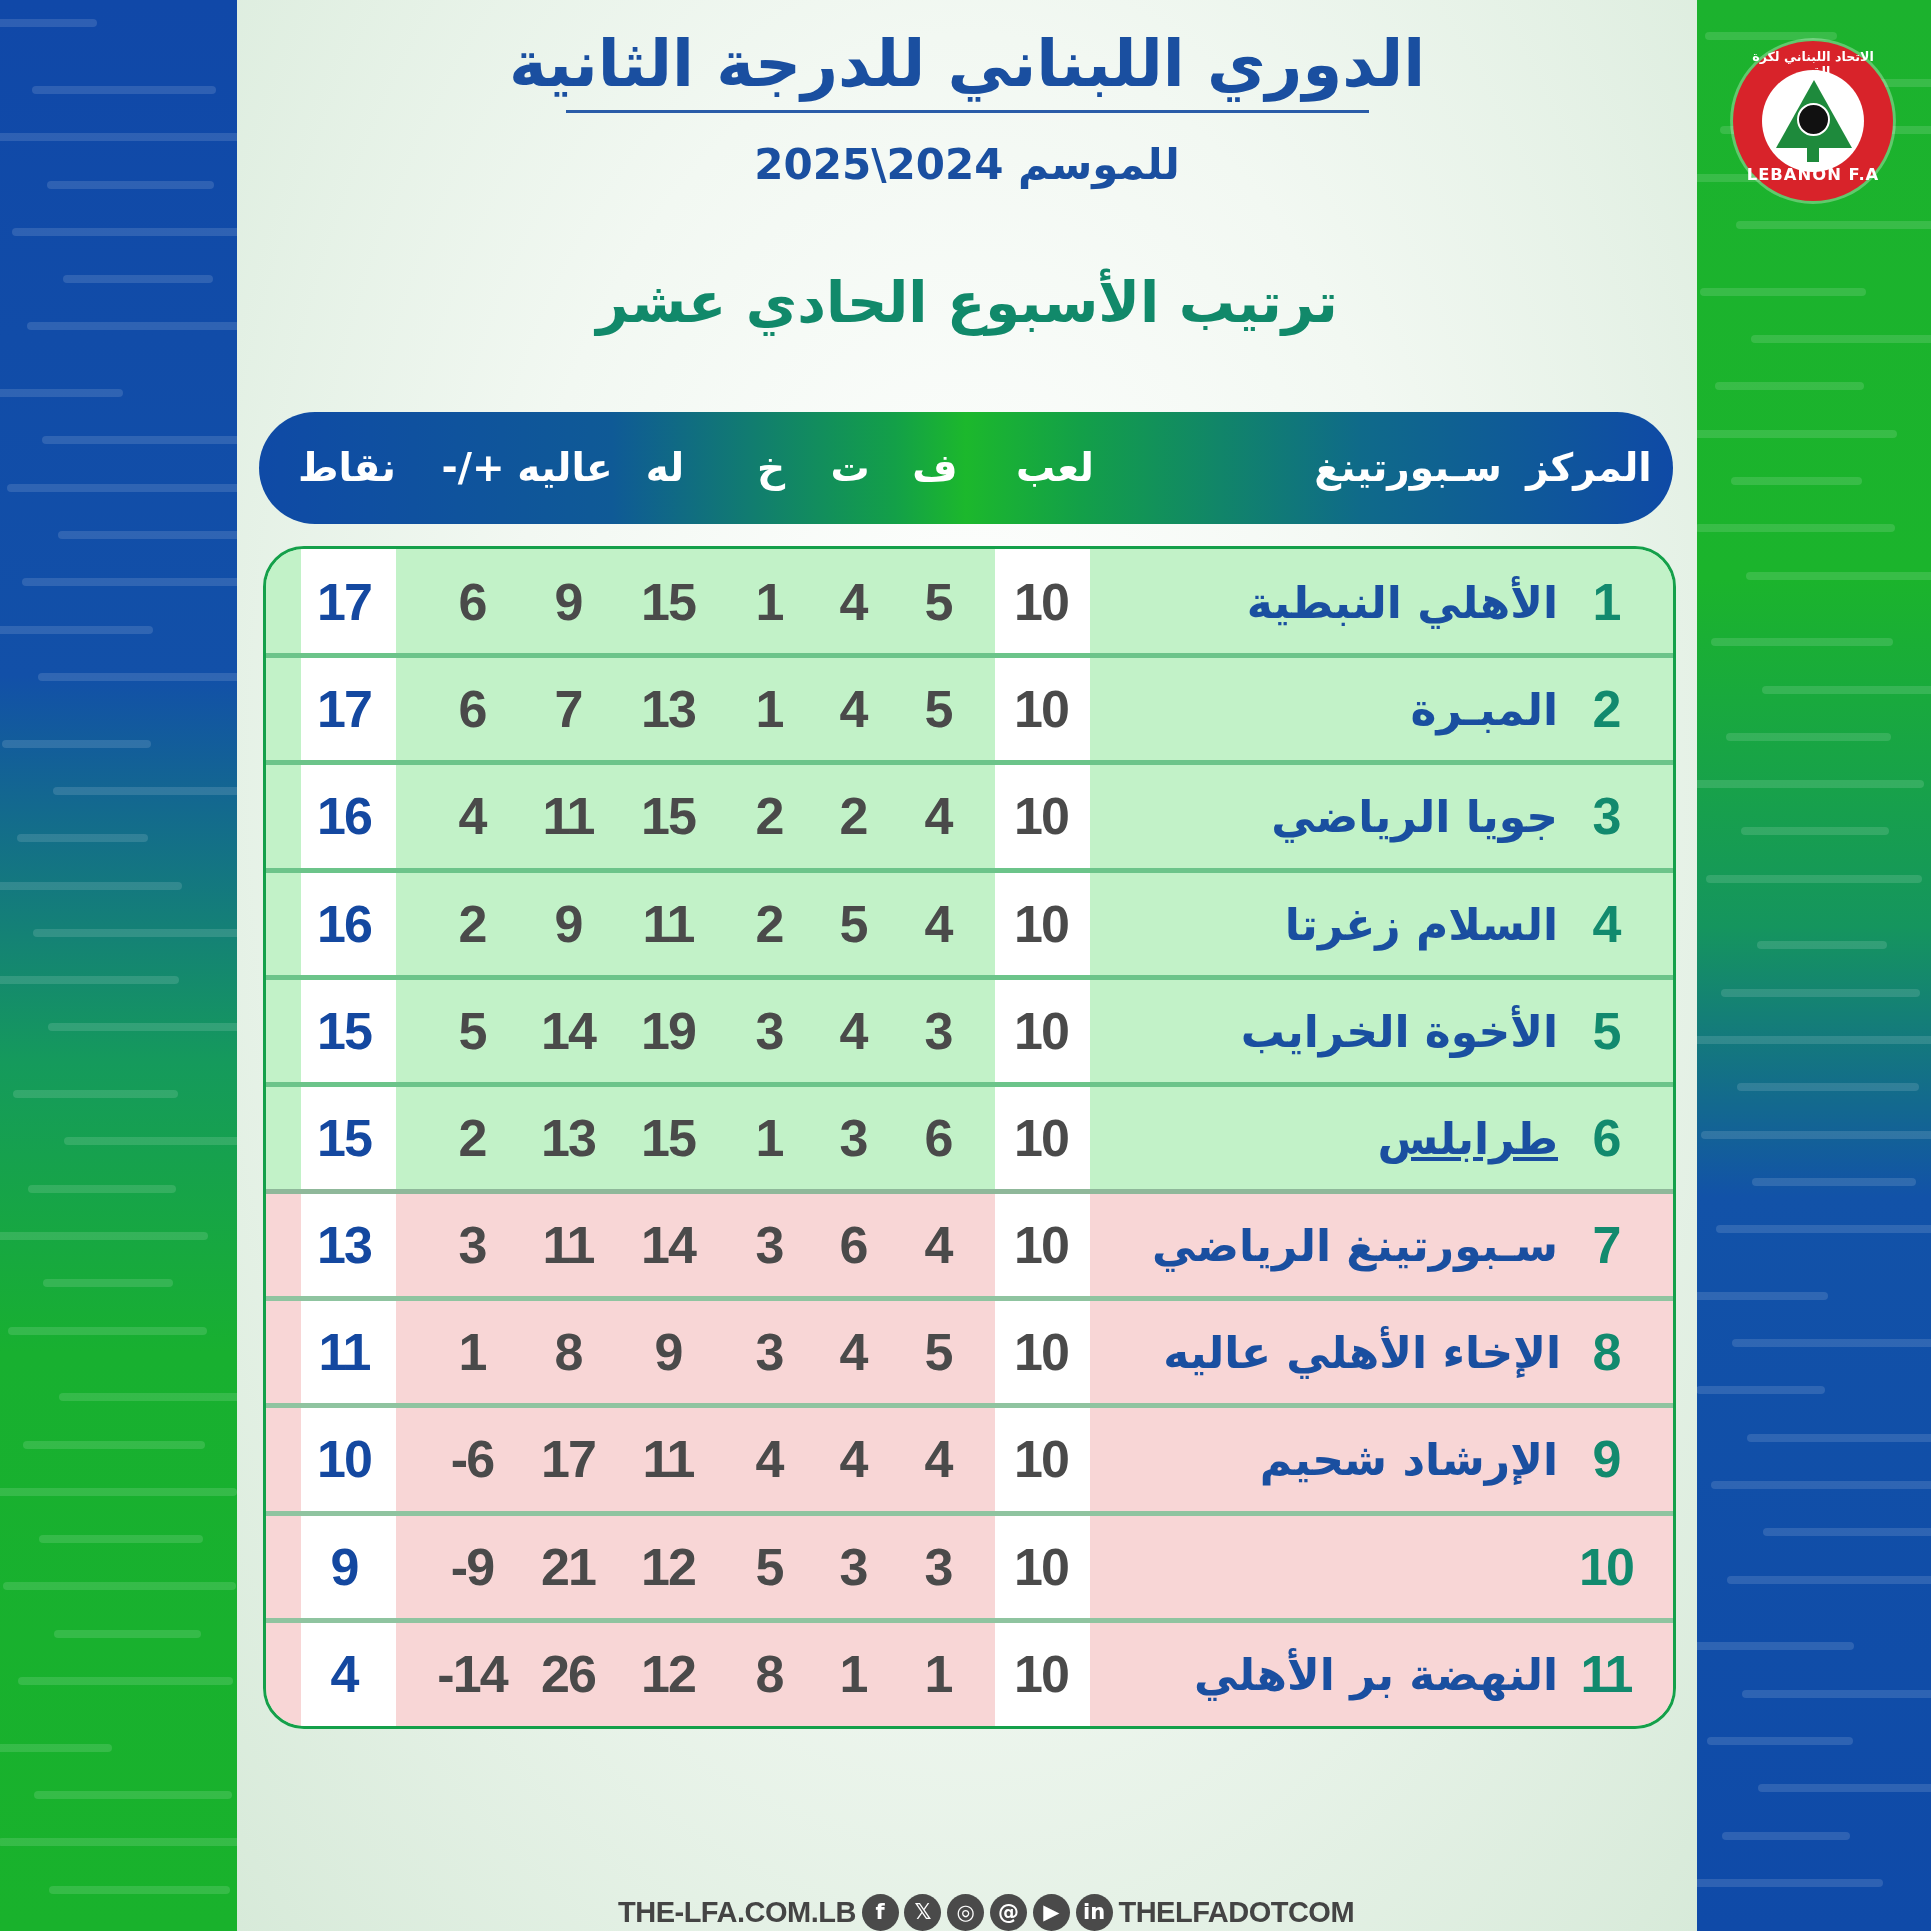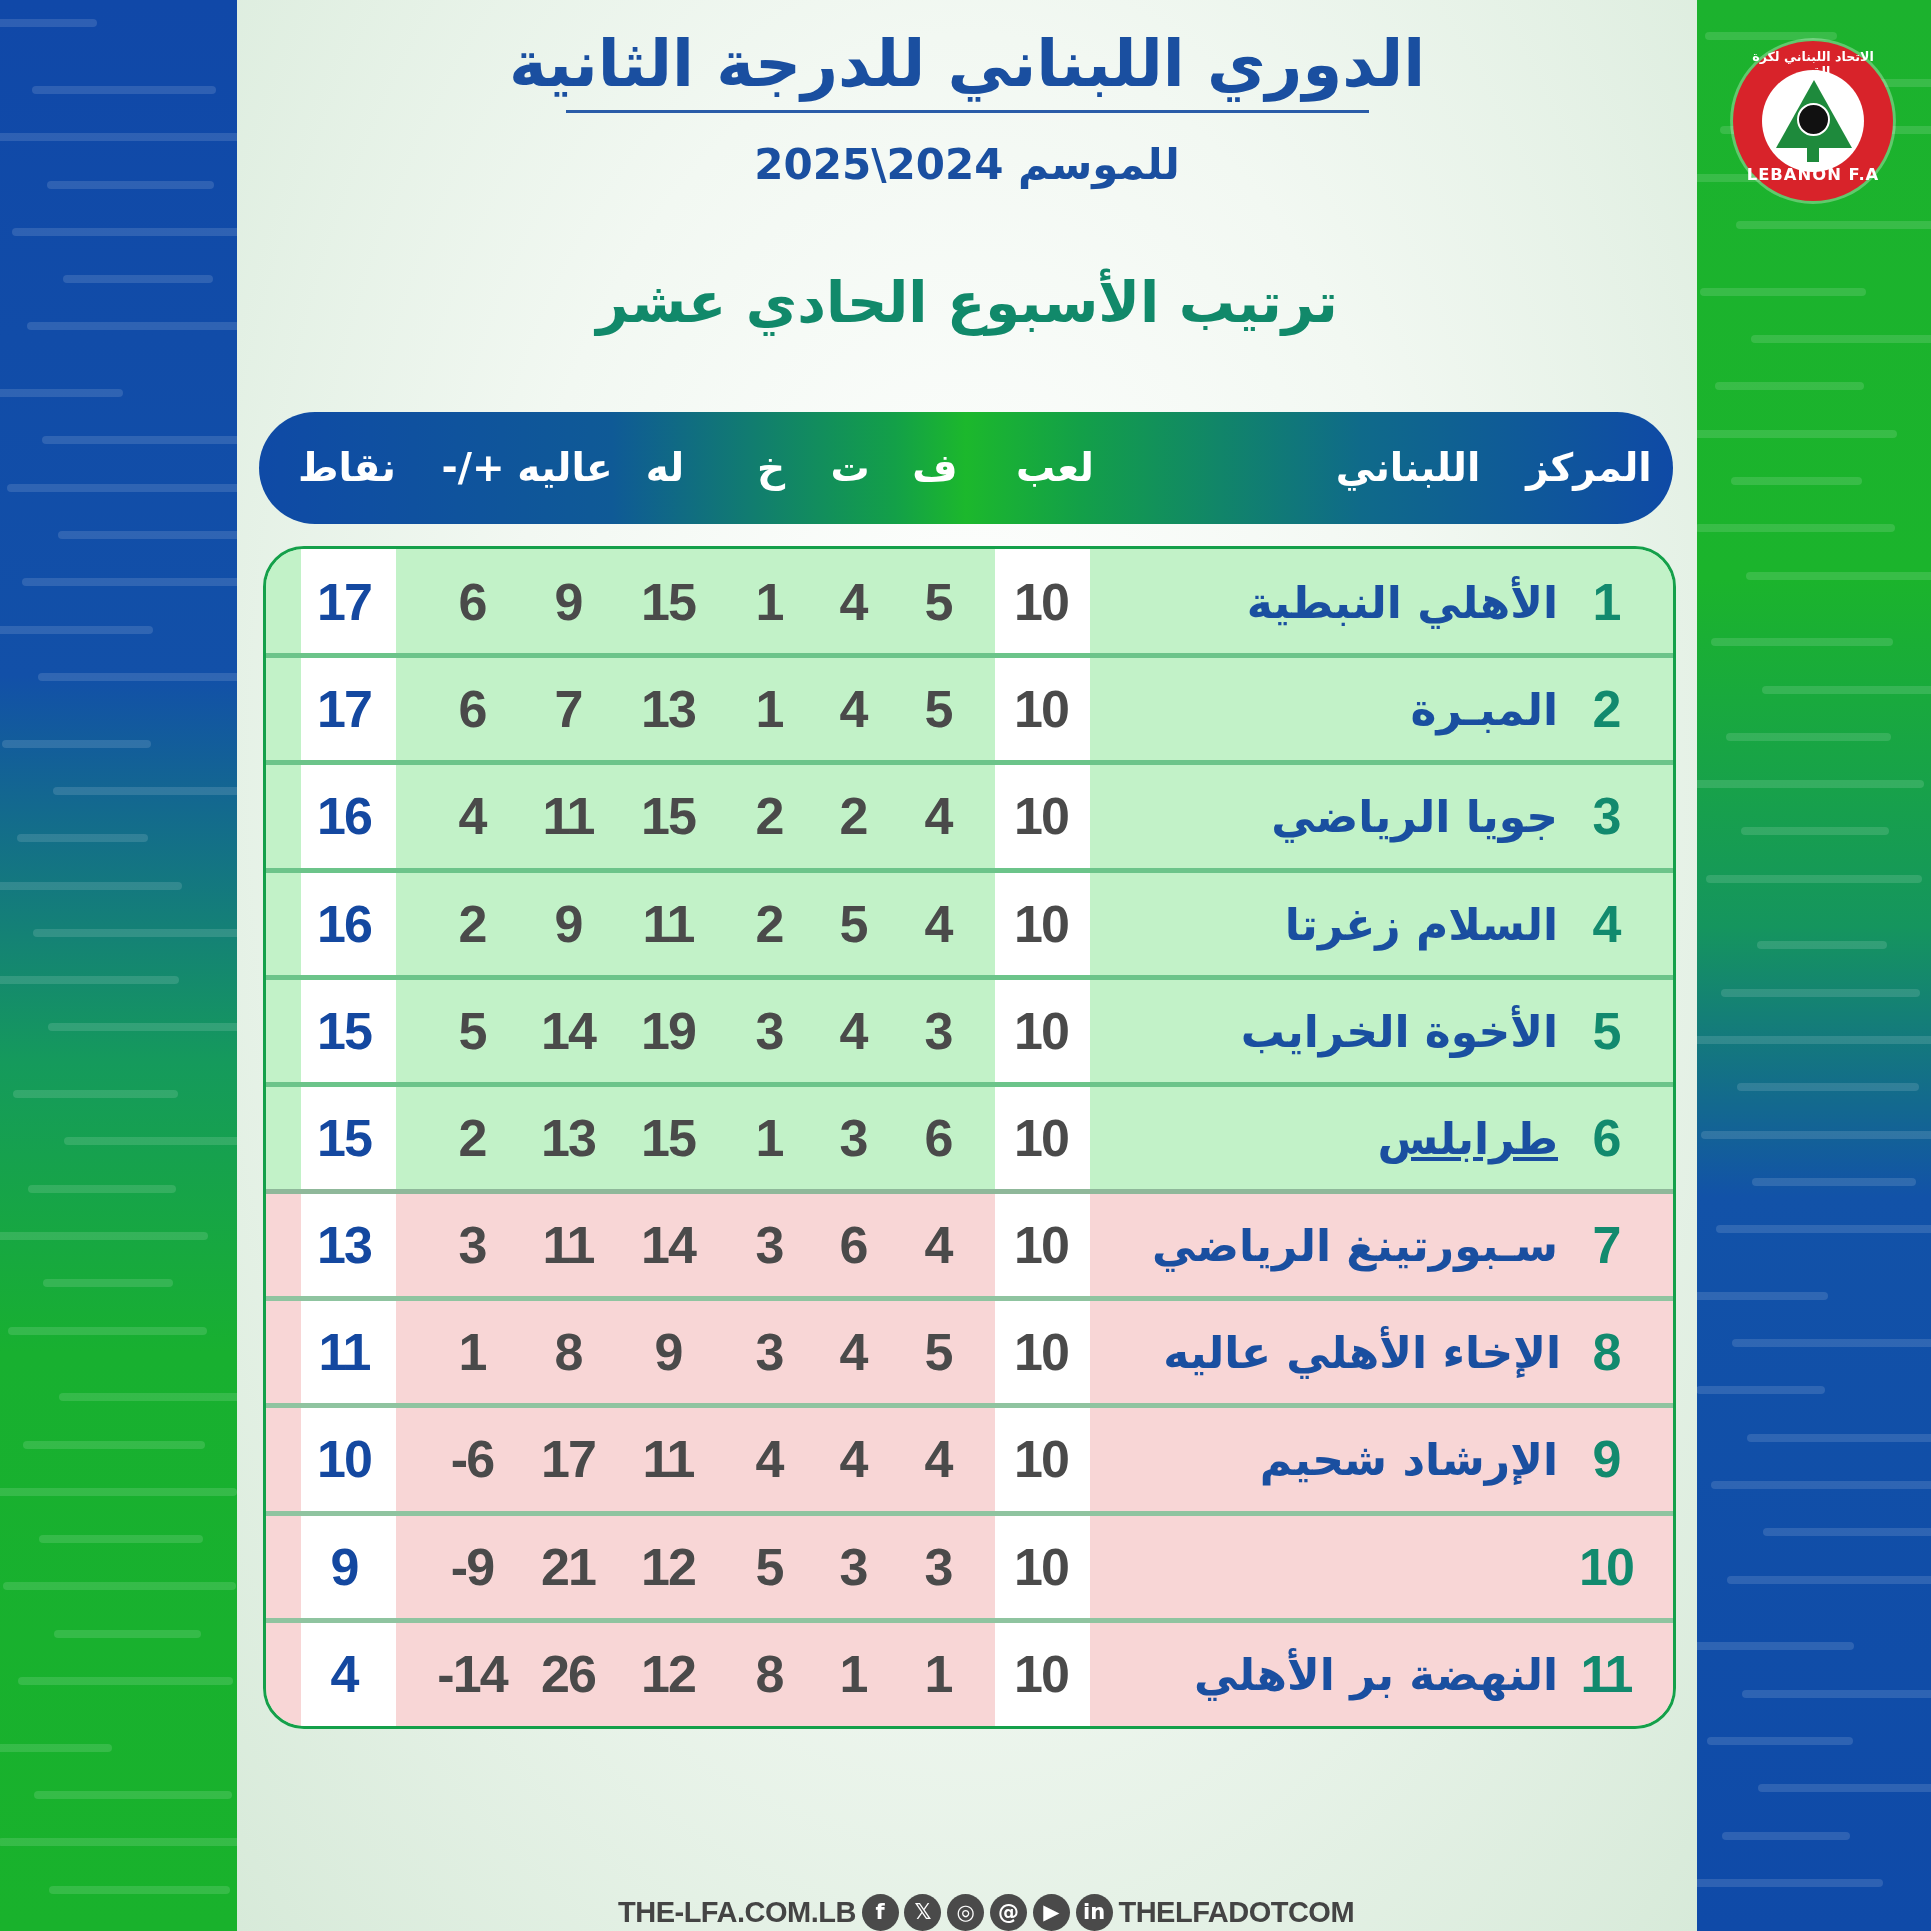--- a/index.html
+++ b/index.html
@@ -144,21 +144,21 @@
 
 <div class="header-bar">
   <div class="hcell" style="left:88px">نقاط</div>
   <div class="hcell" style="left:214px">+/-</div>
   <div class="hcell" style="left:306px">عاليه</div>
   <div class="hcell" style="left:406px">له</div>
   <div class="hcell" style="left:512px">خ</div>
   <div class="hcell" style="left:591px">ت</div>
   <div class="hcell" style="left:676px">ف</div>
   <div class="hcell" style="left:796px">لعب</div>
-  <div class="hcell" style="left:1149px">اللبناني</div>
+  <div class="hcell" style="left:1149px">سـبورتينغ</div>
   <div class="hcell" style="left:1330px">المركز</div>
 </div>
 
 <div class="table" id="tbl">
     <div class="row green" style="top: 0px;">
       <div class="white-col" style="left: 35px;"></div>
       <div class="white-col" style="left: 729px;"></div>
       <div class="cell points" style="left: 78px;">17</div>
       <div class="cell" style="left: 206px;">6</div>
       <div class="cell" style="left: 302px;">9</div>

